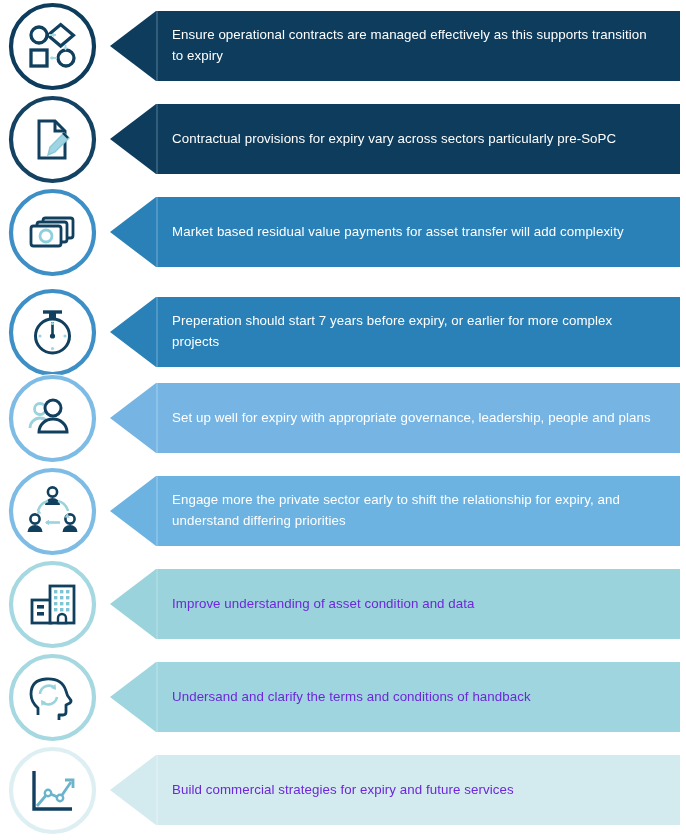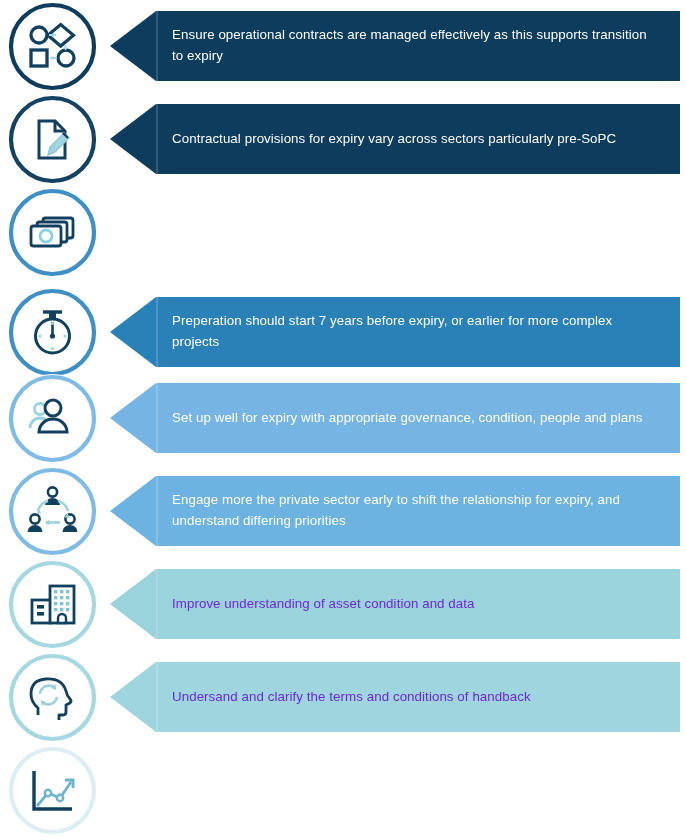--- a/index.html
+++ b/index.html
@@ -117,20 +117,27 @@
   <div class="row" style="top:186px;">
     <div class="icon-wrap">
       <svg width="89" height="89" viewBox="0 0 89 89">
         <circle cx="44.5" cy="44.5" r="41.5" fill="none" stroke="#3d8fc6" stroke-width="4.2"></circle>
         <rect x="35" y="30" width="30" height="20" rx="2.5" fill="#ffffff" stroke="#11405f" stroke-width="2.8"></rect>
         <rect x="29" y="34" width="30" height="20" rx="2.5" fill="#ffffff" stroke="#11405f" stroke-width="2.8"></rect>
         <rect x="23" y="38" width="30" height="20" rx="2.5" fill="#ffffff" stroke="#11405f" stroke-width="2.8"></rect>
         <circle cx="38" cy="48" r="6" fill="none" stroke="#8ecfdd" stroke-width="2.8"></circle>
       </svg>
     </div>
+    <div class="banner">
+      <svg class="banner-shape" viewBox="0 0 570 70" preserveAspectRatio="none">
+        <path d="M0 35 L46 0 L570 0 L570 70 L46 70 Z" fill="#2981b8"></path>
+        <path d="M47 0 L47 70" stroke="#6aa7ce" stroke-width="1.2"></path>
+      </svg>
+      <div class="banner-text light-text">Market based residual value payments for asset transfer will add complexity</div>
+    </div>
   </div>
 
   <div class="row" style="top:286px;">
     <div class="icon-wrap">
       <svg width="89" height="89" viewBox="0 0 89 89">
         <circle cx="44.5" cy="44.5" r="41.5" fill="none" stroke="#3d8fc6" stroke-width="4.2"></circle>
         <circle cx="44.5" cy="48" r="17" fill="none" stroke="#11405f" stroke-width="3"></circle>
         <rect x="41" y="24" width="7" height="8" fill="#11405f"></rect>
         <path d="M35 24 h19" stroke="#11405f" stroke-width="3.4"></path>
         <path d="M44.5 48 L44.5 34" stroke="#11405f" stroke-width="2.6"></path>
@@ -158,21 +165,21 @@
         <path d="M22 54 a10 10 0 0 1 20 0" fill="none" stroke="#9ad3dc" stroke-width="2.8"></path>
         <circle cx="45" cy="34" r="8" fill="#ffffff" stroke="#11405f" stroke-width="3"></circle>
         <path d="M31 58 a14 13 0 0 1 28 0 z" fill="#ffffff" stroke="#11405f" stroke-width="3"></path>
       </svg>
     </div>
     <div class="banner">
       <svg class="banner-shape" viewBox="0 0 570 70" preserveAspectRatio="none">
         <path d="M0 35 L46 0 L570 0 L570 70 L46 70 Z" fill="#76b5e3"></path>
         <path d="M47 0 L47 70" stroke="#9ecdee" stroke-width="1.2"></path>
       </svg>
-      <div class="banner-text light-text">Set up well for expiry with appropriate governance, condition, people and plans</div>
+      <div class="banner-text light-text">Set up well for expiry with appropriate governance, leadership, people and plans</div>
     </div>
   </div>
 
   <div class="row" style="top:465px;">
     <div class="icon-wrap">
       <svg width="89" height="89" viewBox="0 0 89 89">
         <circle cx="44.5" cy="44.5" r="41.5" fill="none" stroke="#7ebce6" stroke-width="4.2"></circle>
         <circle cx="44.5" cy="25" r="4.6" fill="none" stroke="#11405f" stroke-width="2.6"></circle>
         <path d="M37 38 a7.5 7 0 0 1 15 0 z" fill="#11405f"></path>
         <circle cx="27" cy="52" r="4.6" fill="none" stroke="#11405f" stroke-width="2.6"></circle>
@@ -254,15 +261,22 @@
     <div class="icon-wrap">
       <svg width="89" height="89" viewBox="0 0 89 89">
         <circle cx="44.5" cy="44.5" r="41.5" fill="none" stroke="#ddeff3" stroke-width="4.2"></circle>
         <path d="M26 25 v38 h38" fill="none" stroke="#11405f" stroke-width="3.4"></path>
         <path d="M29 60 L40 47 L52 52 L63 36" fill="none" stroke="#6bb4cc" stroke-width="2.8"></path>
         <path d="M57 34 h8 v8" fill="none" stroke="#6bb4cc" stroke-width="2.8"></path>
         <circle cx="40" cy="47" r="3.2" fill="#ffffff" stroke="#6bb4cc" stroke-width="2.4"></circle>
         <circle cx="52" cy="52" r="3.2" fill="#ffffff" stroke="#6bb4cc" stroke-width="2.4"></circle>
       </svg>
     </div>
+    <div class="banner">
+      <svg class="banner-shape" viewBox="0 0 570 70" preserveAspectRatio="none">
+        <path d="M0 35 L46 0 L570 0 L570 70 L46 70 Z" fill="#d3eaef"></path>
+        <path d="M47 0 L47 70" stroke="#e2f2f6" stroke-width="1.2"></path>
+      </svg>
+      <div class="banner-text dark-text">Build commercial strategies for expiry and future services</div>
+    </div>
   </div>
 
 </div>
 
 </body></html>

